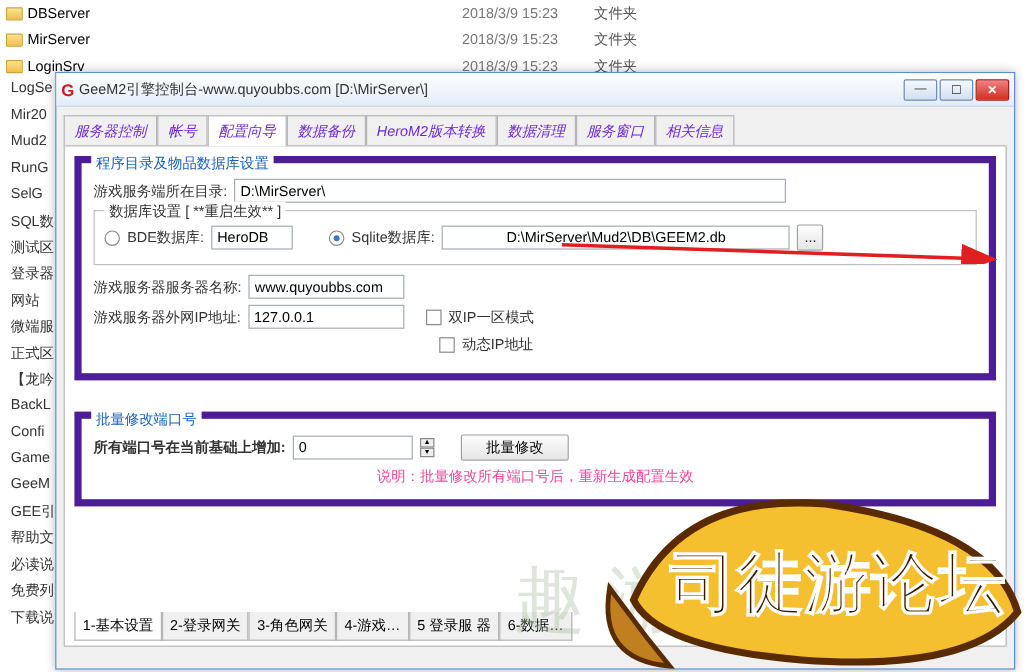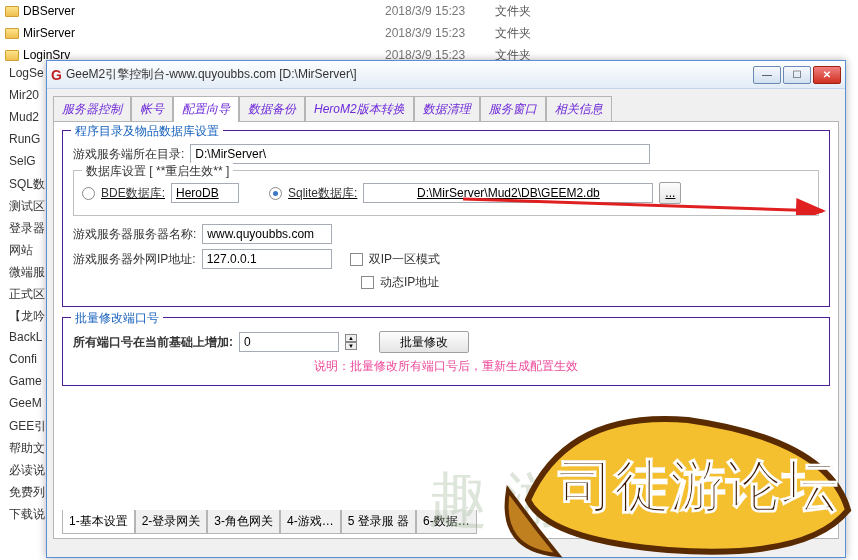--- a/index.html
+++ b/index.html
@@ -26,31 +26,31 @@
 .winbtn { width: 28px; height: 18px; border: 1px solid #6a8ab5; background: linear-gradient(#f6f9fd,#d2e0f0); border-radius: 2px; display: flex; align-items: center; justify-content: center; font-size: 10px; color: #333; }
 .winbtn.close { background: linear-gradient(#f08080,#d03020); border-color: #a02010; color: #fff; font-weight: bold; }
 
 
 .tabs { display: flex; padding: 6px 6px 0 6px; gap: 0; }
 .tab { padding: 4px 8px; border: 1px solid #b5b5b5; border-bottom: none; background: #f0f0f0; font-size: 12px; color: #6d28d9; position: relative; top: 1px; font-style: italic; }
 .tab.active { background: #fff; z-index: 2; }
 .tabpane { margin: 0 6px 6px 6px; border: 1px solid #b5b5b5; background: #fff; height: 418px; padding: 8px 8px 4px 8px; position: relative; }
 
 
-.group { border: 1px solid #4c1d95; padding: 8px 10px 10px 10px; margin-bottom: 10px; position: relative; }
+.group { border: 6px solid #4c1d95; padding: 8px 10px 10px 10px; margin-bottom: 26px; position: relative; }
 .group > .legend { position: absolute; top: -8px; left: 8px; background: #fff; padding: 0 4px; color: #1560bd; }
 .row { display: flex; align-items: center; gap: 6px; margin: 5px 0; }
 .lbl { color: #333; }
 input[type=text] { border: 1px solid #a5acb5; height: 20px; padding: 0 4px; font-size: 12px; background: #fff; }
 .radio, .check { width: 13px; height: 13px; border: 1px solid #8a8a8a; display: inline-flex; align-items: center; justify-content: center; background: #fff; }
 .radio { border-radius: 50%; }
 .radio .dot { width: 5px; height: 5px; background: #3a78c8; border-radius: 50%; }
 .btn { border: 1px solid #a0a0a0; background: linear-gradient(#fdfdfd,#e5e5e5); padding: 2px 10px; height: 22px; font-size: 12px; border-radius: 2px; }
 .ddl { width: 14px; height: 14px; border: 1px solid #8a8a8a; display: inline-flex; align-items: center; justify-content: center; font-size: 9px; }
-.db-group { border: 1px solid #c0c0c0; padding: 6px 8px; margin: 6px 0 8px 0; position: relative; text-decoration: underline; }
+.db-group { border: 1px solid #c0c0c0; padding: 6px 8px; margin: 6px 0 8px 0; position: relative; }
 .db-group .legend { position: absolute; top: -8px; left: 8px; background: #fff; padding: 0 4px; color: #333; }
 .spin { display: inline-flex; flex-direction: column; }
 .spin span { width: 12px; height: 8px; border: 1px solid #888; background: #eee; font-size: 6px; line-height: 6px; text-align: center; }
 .note { color: #ec4899; text-align: center; margin-top: 4px; }
 .arrow { position: absolute; left: 400px; top: 64px; width: 370px; height: 20px; pointer-events: none; }
 
 
 .subtabs { position: absolute; left: 8px; bottom: 4px; display: flex; }
 .subtab { border: 1px solid #b5b5b5; border-top: none; padding: 3px 6px; background: #f0f0f0; font-size: 12px; }
 .subtab.active { background: #fff; }

